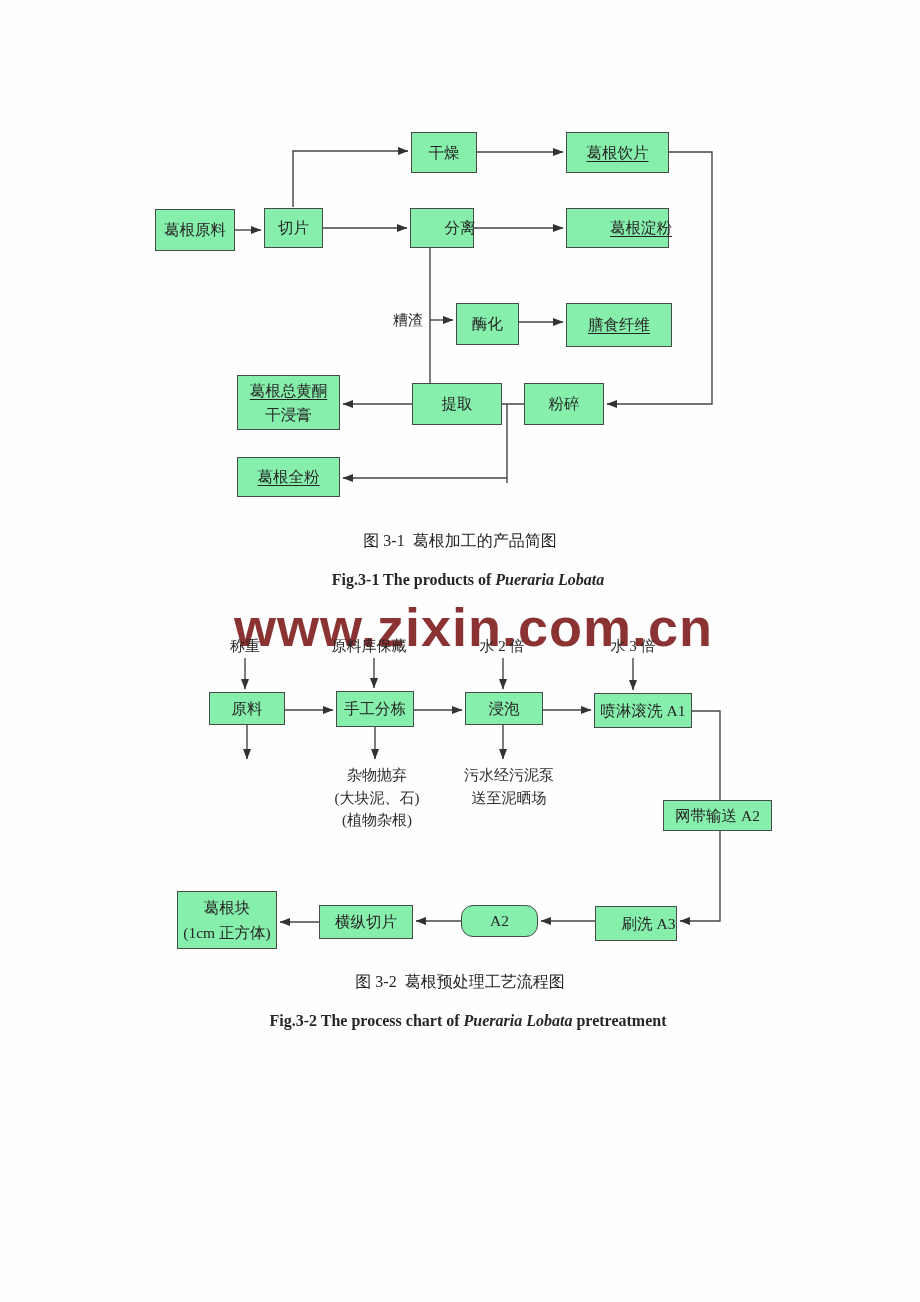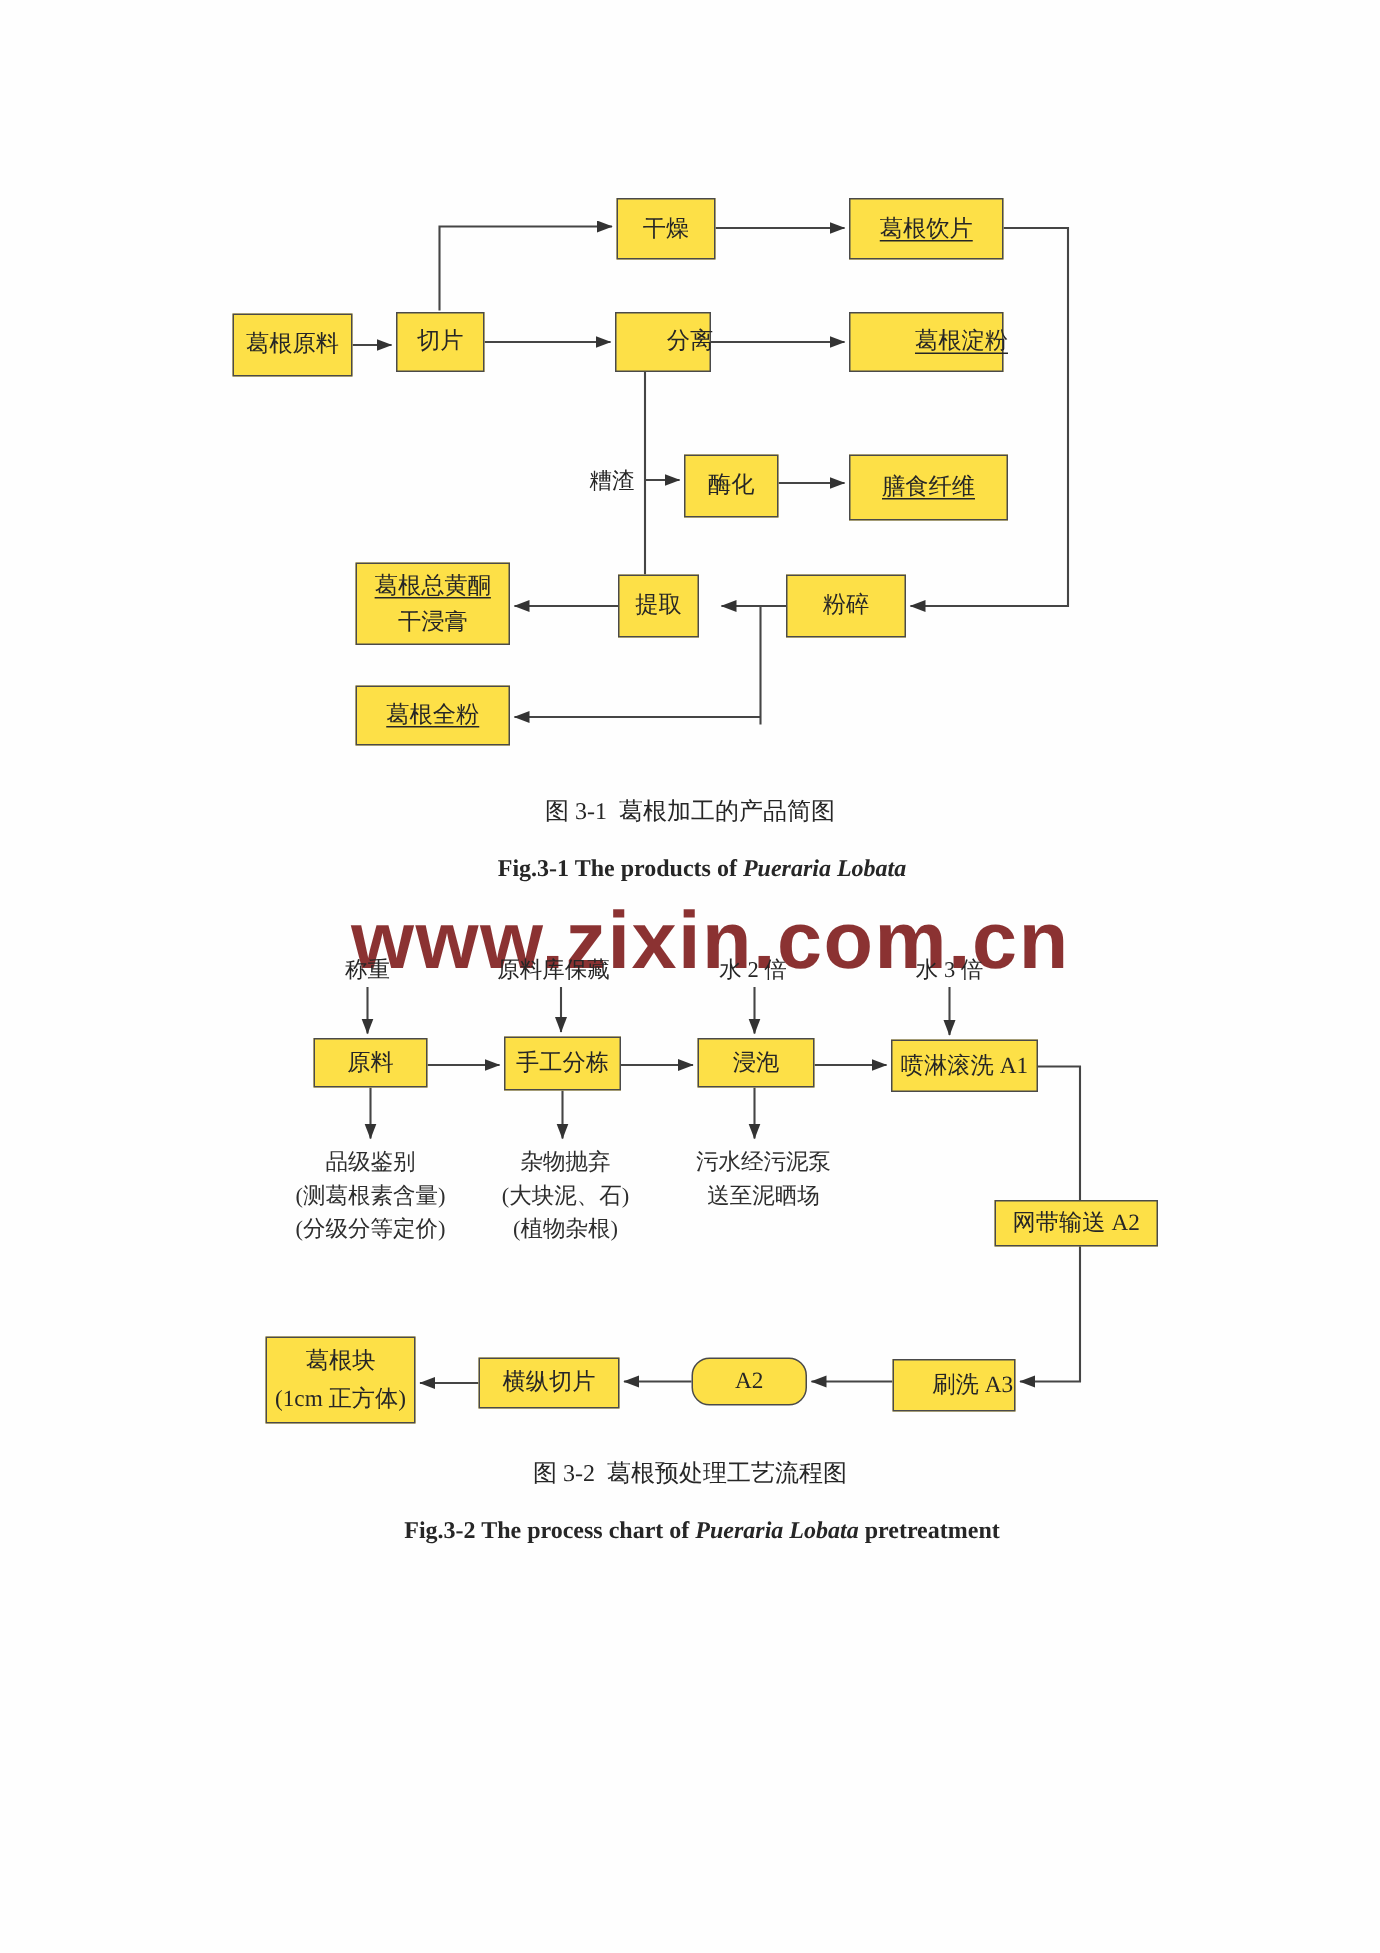--- a/index.html
+++ b/index.html
@@ -1,21 +1,21 @@
 <!DOCTYPE html>
 <html><head>
 <meta charset="utf-8">
 <style>
   html,body{margin:0;padding:0;background:#fff;}
   #page{position:relative;width:920px;height:1302px;background:#fefefe;overflow:hidden;
         font-family:"Liberation Serif","DejaVu Serif",serif;color:#262626;}
   #wm{position:absolute;left:234px;top:596px;font-family:"Liberation Sans","DejaVu Sans",sans-serif;
       font-size:54px;color:#7f1d1d;letter-spacing:1px;opacity:.9;white-space:nowrap;font-weight:bold;}
   svg.lines{position:absolute;left:0;top:0;pointer-events:none;}
-  .box{position:absolute;border:1.5px solid #4a4a4a;background:#fde047;box-sizing:border-box;
+  .box{position:absolute;border:1.5px solid #4a4a4a;background:#86efac;box-sizing:border-box;
        display:flex;flex-direction:column;align-items:center;justify-content:center;
        font-size:15.5px;line-height:22px;text-align:center;white-space:nowrap;}
   .u{text-decoration:underline;text-underline-offset:3px;text-decoration-thickness:1px;}
   .lbl{position:absolute;font-size:15px;transform:translateX(-50%);white-space:nowrap;}
   .note{position:absolute;transform:translateX(-50%);text-align:center;font-size:15px;
         line-height:22.5px;white-space:nowrap;color:#2e2e2e;}
   .cap{position:absolute;left:0;width:920px;text-align:center;font-size:16px;white-space:pre-wrap;}
   .cap-en{font-weight:bold;}
   #heading{position:absolute;left:158px;top:572px;font-size:20px;font-weight:bold;white-space:nowrap;}
   #heading .num{margin-right:22px;}
@@ -84,21 +84,21 @@
   <div class="box" style="left:566px;top:208px;width:103px;height:40px;padding-left:47px;">
       <span class="u">葛根淀粉</span>
     </div>
   <div class="lbl" style="left:408px;top:311px;">糟渣</div>
   <div class="box" style="left:456px;top:303px;width:63px;height:42px;">
       <span>酶化</span>
     </div>
   <div class="box" style="left:566px;top:303px;width:106px;height:44px;">
       <span class="u">膳食纤维</span>
     </div>
-  <div class="box" style="left:412px;top:383px;width:54px;height:42px;">
+  <div class="box" style="left:412px;top:383px;width:90px;height:42px;">
       <span>提取</span>
     </div>
   <div class="box" style="left:524px;top:383px;width:80px;height:42px;">
       <span>粉碎</span>
     </div>
   <div class="box" style="left:237px;top:375px;width:103px;height:55px;line-height:24px;">
     <span class="u">葛根总黄酮</span>
     <span>干浸膏</span>
   </div>
   <div class="box" style="left:237px;top:457px;width:103px;height:40px;">
@@ -138,25 +138,20 @@
       <span>A2</span>
     </div>
   <div class="box" style="left:319px;top:905px;width:94px;height:34px;">
       <span>横纵切片</span>
     </div>
   <div class="box" style="left:177px;top:891px;width:100px;height:58px;line-height:25px;">
     <span>葛根块</span>
     <span>(1cm 正方体)</span>
   </div>
 
-  <div class="note" style="left:247px;top:764px;">
-    <div>品级鉴别</div>
-    <div>(测葛根素含量)</div>
-    <div>(分级分等定价)</div>
-  </div>
   <div class="note" style="left:377px;top:764px;">
     <div>杂物抛弃</div>
     <div>(大块泥、石)</div>
     <div>(植物杂根)</div>
   </div>
   <div class="note" style="left:509px;top:764px;">
     <div>污水经污泥泵</div>
     <div>送至泥晒场</div>
   </div>
 

